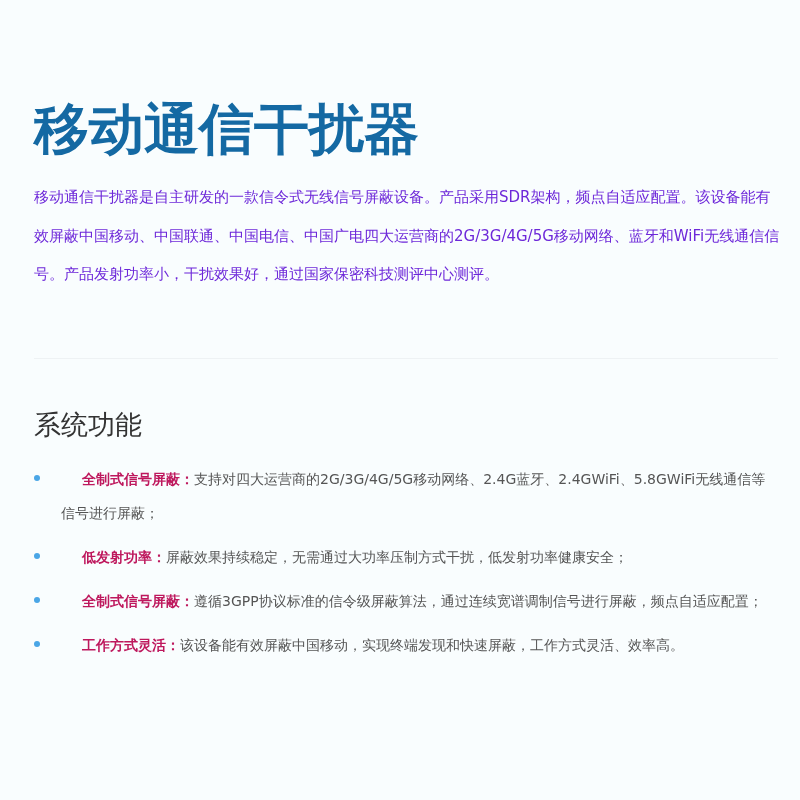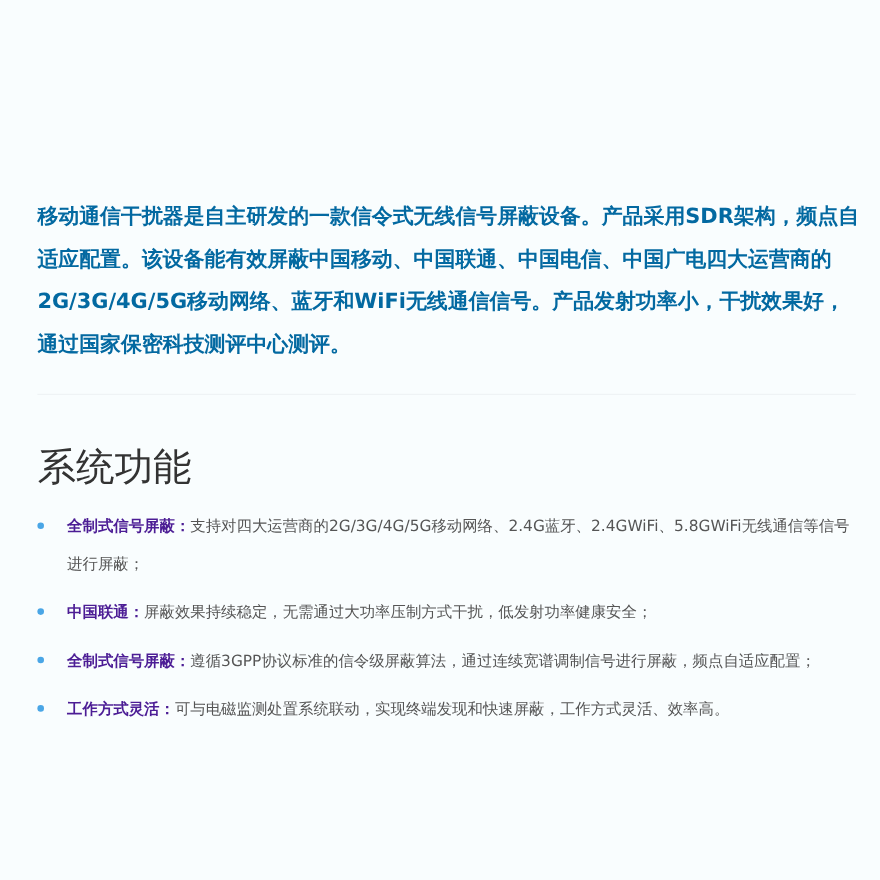--- a/index.html
+++ b/index.html
@@ -10,56 +10,57 @@
       color: #333;
     }
     .page { position: relative; width: 800px; height: 800px; }
     .title {
       position: absolute; left: 34px; top: 94px; margin: 0;
       font-size: 55px; font-weight: bold; line-height: 70px;
       color: #1469a3; letter-spacing: 0px;
     }
     .intro {
       position: absolute; left: 34px; top: 178px; width: 750px; margin: 0;
-      font-size: 19px; line-height: 38.5px; color: #0369a1; font-weight: bold;
+      font-size: 15px; line-height: 38.5px; color: #6d28d9;
     }
     .divider {
       position: absolute; left: 34px; top: 358px; width: 744px; height: 1px;
       background: #eef2f4;
     }
     .section-title {
       position: absolute; left: 34px; top: 405px; margin: 0;
-      font-size: 35px; font-weight: normal; line-height: 40px; color: #333;
+      font-size: 27px; font-weight: normal; line-height: 40px; color: #333;
     }
     .features { position: absolute; left: 34px; top: 462px; width: 740px; margin: 0; padding: 0; list-style: none; }
     .feature { position: relative; padding-left: 27px; font-size: 14px; line-height: 34px; color: #555; margin-bottom: 10px; }
     .bullet {
       position: absolute; left: 0px; top: 13px; width: 6px; height: 6px;
       border-radius: 50%; background: #4aa6e6;
     }
-    .feature-label { font-weight: bold; color: #4c1d95; }
+    .feature-label { font-weight: bold; color: #be185d; margin-left: 21px; }
   </style>
 </head>
 <body>
 
 <div class="page">
+  <h1 class="title">移动通信干扰器</h1>
   <p class="intro">移动通信干扰器是自主研发的一款信令式无线信号屏蔽设备。产品采用SDR架构，频点自适应配置。该设备能有效屏蔽中国移动、中国联通、中国电信、中国广电四大运营商的2G/3G/4G/5G移动网络、蓝牙和WiFi无线通信信号。产品发射功率小，干扰效果好，通过国家保密科技测评中心测评。</p>
   <div class="divider"></div>
   <h2 class="section-title">系统功能</h2>
   <ul class="features">
     <li class="feature">
       <span class="bullet"></span>
       <span class="feature-label">全制式信号屏蔽：</span><span>支持对四大运营商的2G/3G/4G/5G移动网络、2.4G蓝牙、2.4GWiFi、5.8GWiFi无线通信等信号进行屏蔽；</span>
     </li>
     <li class="feature">
       <span class="bullet"></span>
-      <span class="feature-label">中国联通：</span><span>屏蔽效果持续稳定，无需通过大功率压制方式干扰，低发射功率健康安全；</span>
+      <span class="feature-label">低发射功率：</span><span>屏蔽效果持续稳定，无需通过大功率压制方式干扰，低发射功率健康安全；</span>
     </li>
     <li class="feature">
       <span class="bullet"></span>
       <span class="feature-label">全制式信号屏蔽：</span><span>遵循3GPP协议标准的信令级屏蔽算法，通过连续宽谱调制信号进行屏蔽，频点自适应配置；</span>
     </li>
     <li class="feature">
       <span class="bullet"></span>
-      <span class="feature-label">工作方式灵活：</span><span>可与电磁监测处置系统联动，实现终端发现和快速屏蔽，工作方式灵活、效率高。</span>
+      <span class="feature-label">工作方式灵活：</span><span>该设备能有效屏蔽中国移动，实现终端发现和快速屏蔽，工作方式灵活、效率高。</span>
     </li>
   </ul>
 </div>
 
 </body></html>

